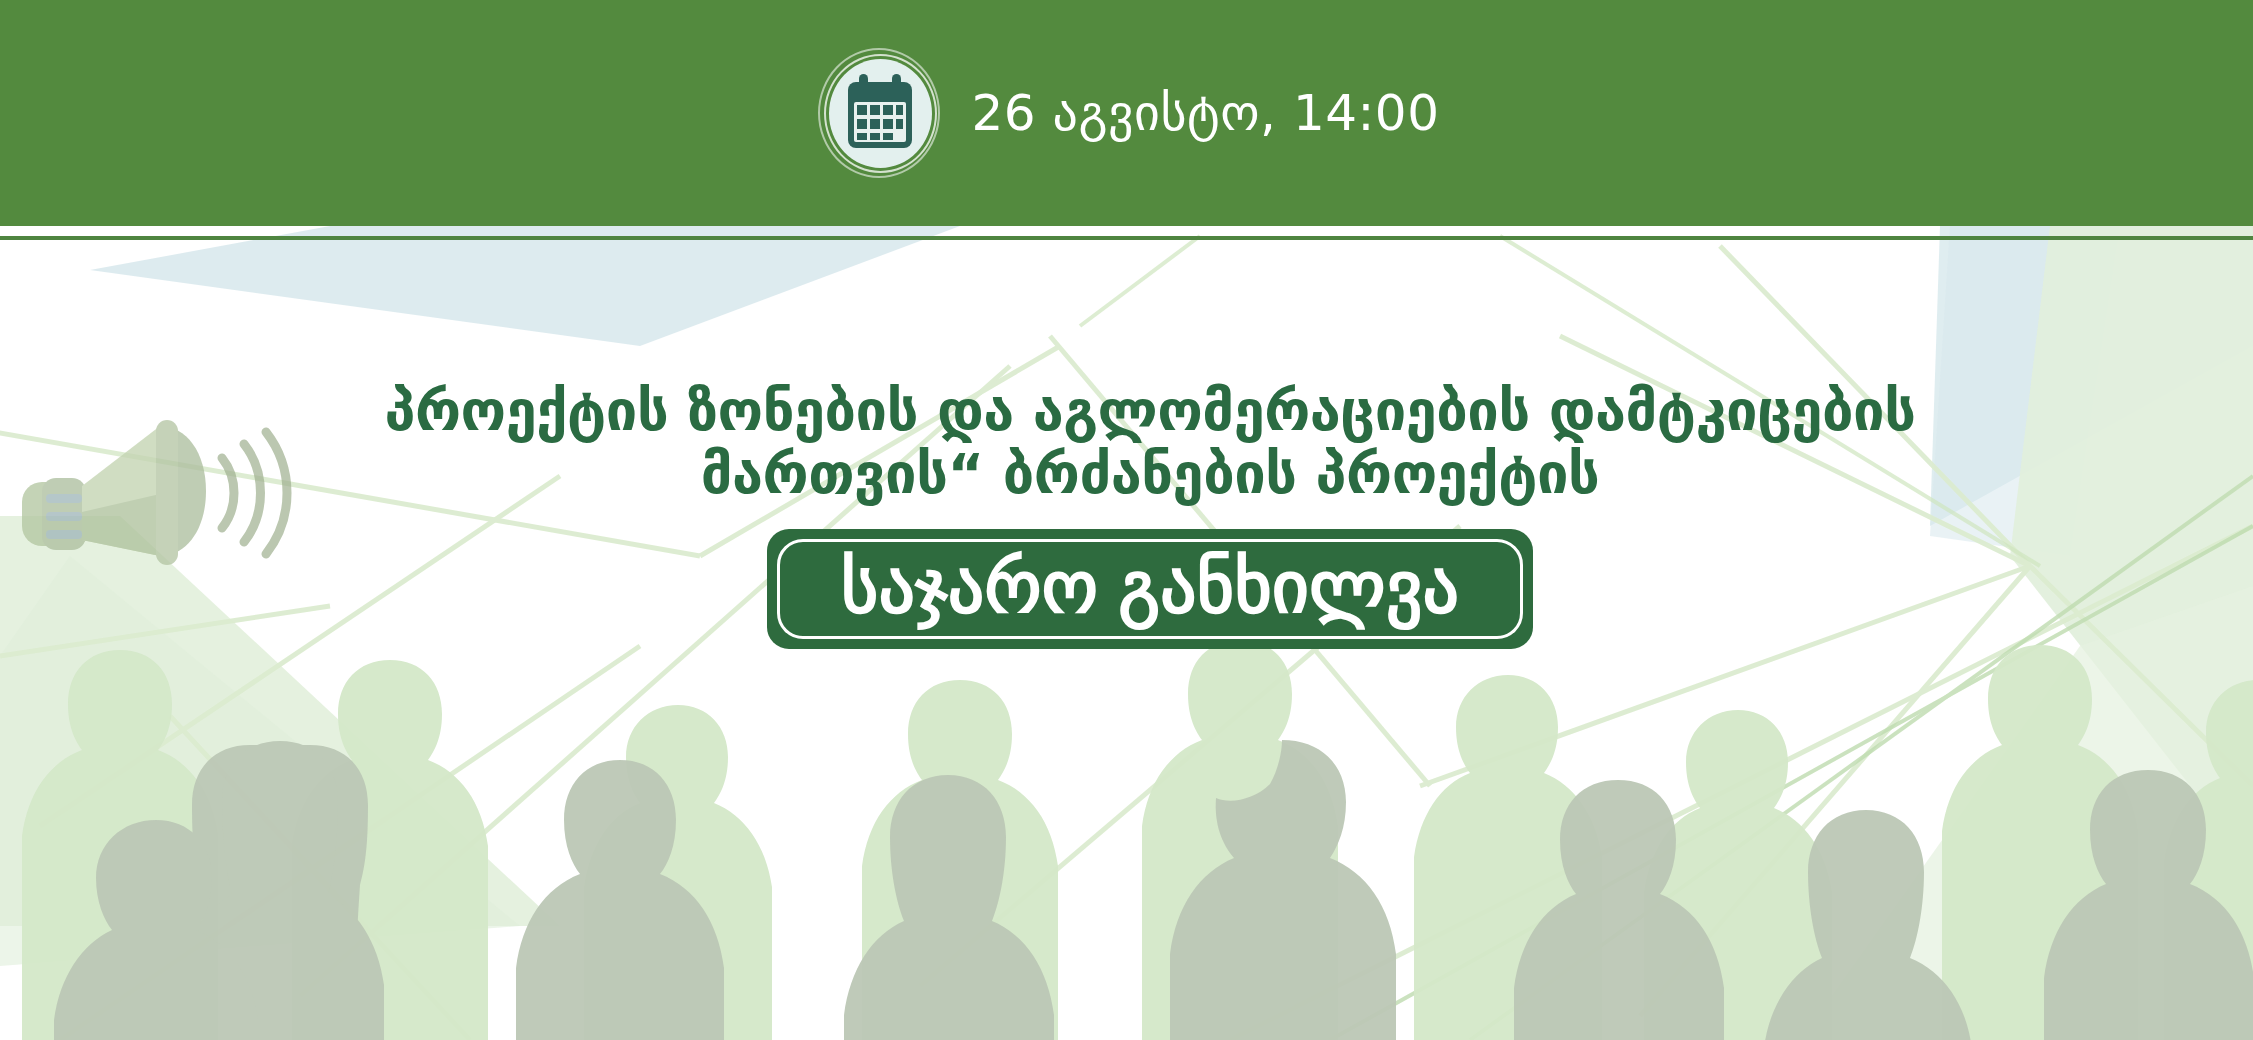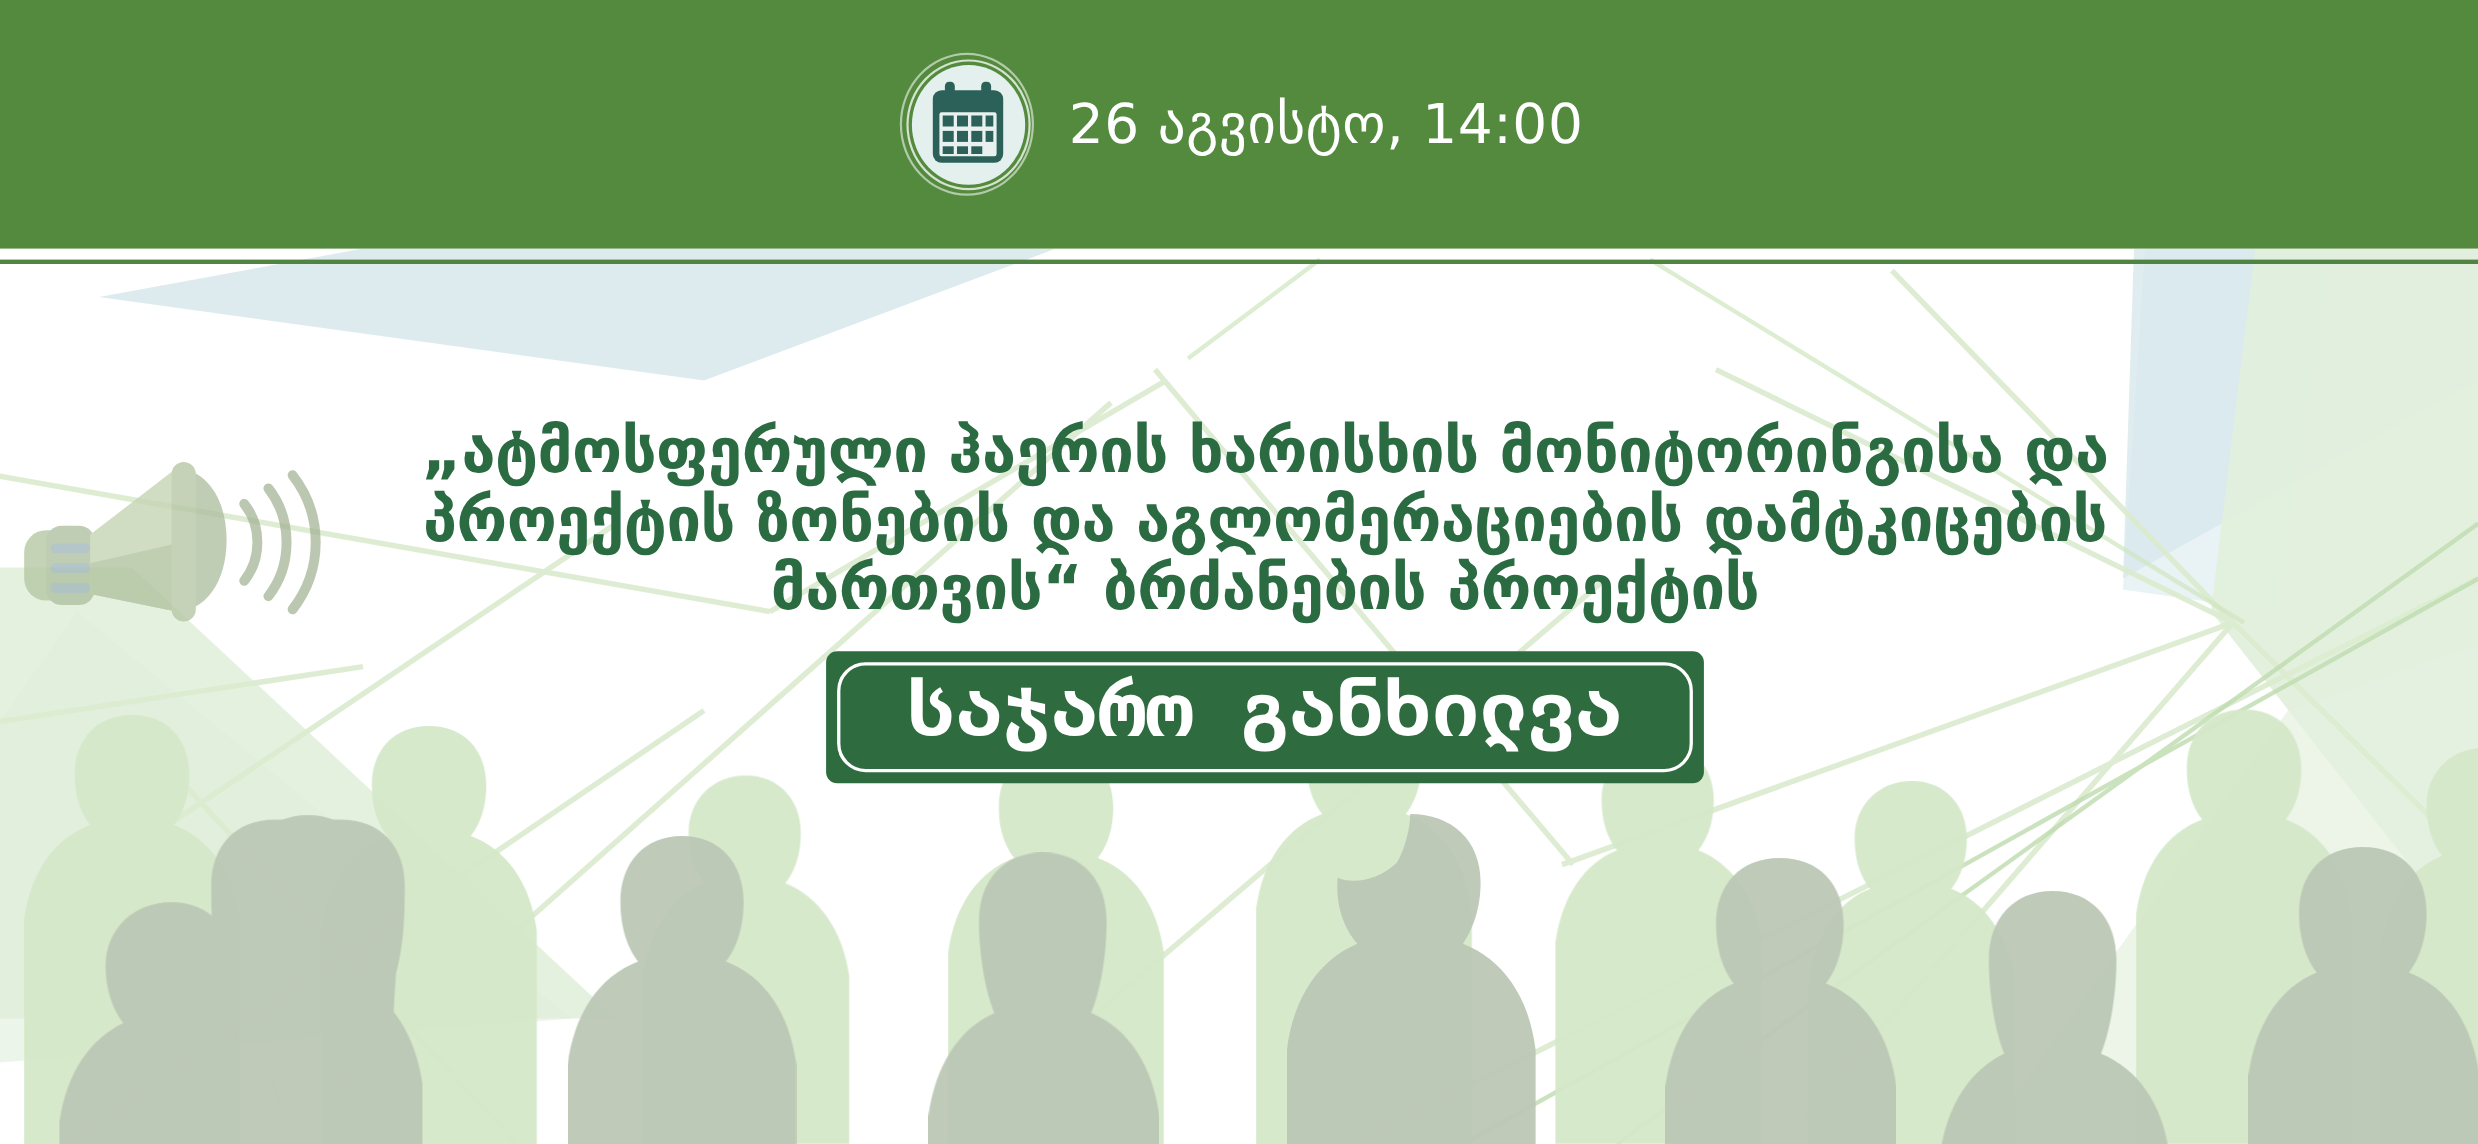--- a/index.html
+++ b/index.html
@@ -153,23 +153,23 @@
   }
 
   .cta-button {
     position: relative;
     display: inline-flex;
     align-items: center;
     justify-content: center;
     background: #2e6b3e;
     color: #ffffff;
     border: none;
-    border-radius: 10px;
+    border-radius: 22px;
     padding: 22px 74px 26px 74px;
-    font-family: Liberation Mono, monospace;
+    font-family: Liberation Sans, sans-serif;
     font-size: 72px;
     line-height: 1;
     font-weight: 700;
     letter-spacing: 0px;
     cursor: pointer;
     white-space: nowrap;
   }
   .cta-button::after {
     content: "";
     position: absolute;
@@ -347,21 +347,20 @@
           </g>
         </svg>
       </div>
       <div class="header-date">26 აგვისტო, 14:00</div>
     </div>
   </div>
   <div class="header-rule"></div>
 
   <div class="content">
     <h1 class="project-title">
-      <span class="tline">„ატმოსფერული ჰაერის ხარისხის მონიტორინგისა და</span>
       <span class="tline">პროექტის ზონების და აგლომერაციების დამტკიცების</span>
       <span class="tline">მართვის“ ბრძანების პროექტის</span>
     </h1>
     <div class="cta-wrap">
       <button class="cta-button">საჯარო განხილვა</button>
     </div>
   </div>
 
 </div>
 

